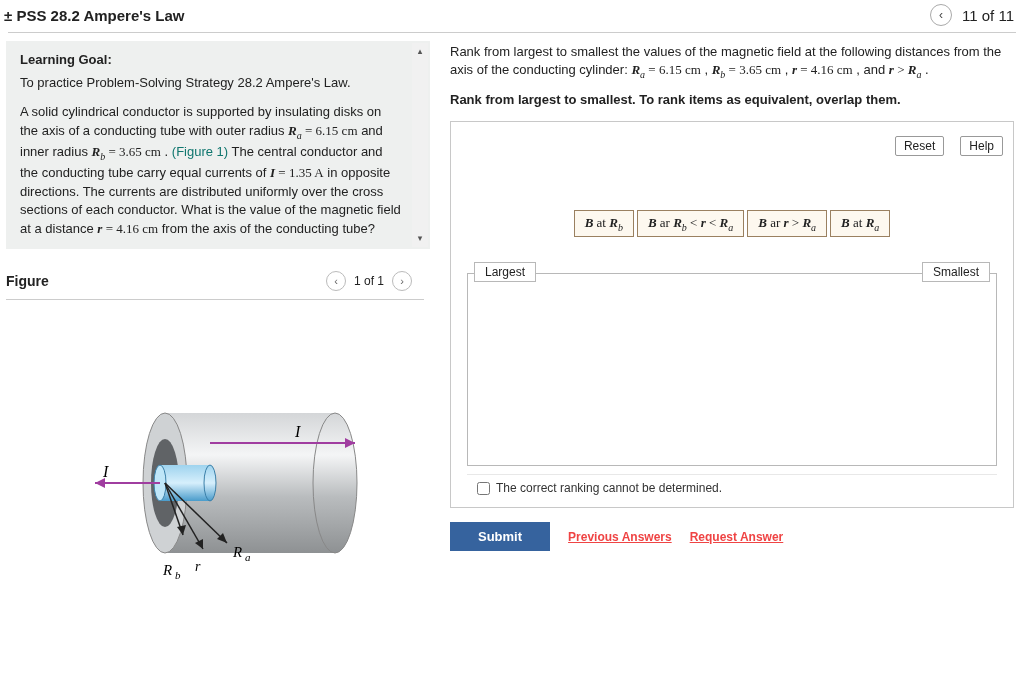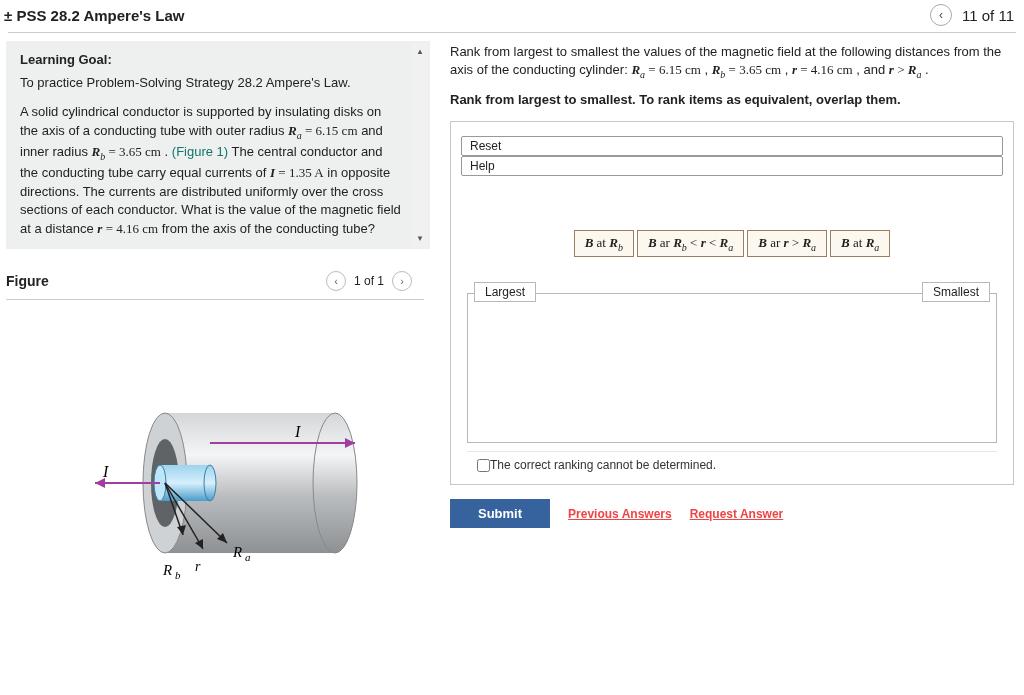--- a/index.html
+++ b/index.html
@@ -22,29 +22,29 @@
   .scroll .arrow { font-size:9px; color:#555; padding:2px 0; cursor:pointer;}
   .fig-link { color: #0f766e; }
   .fig-head { display:flex; align-items:center; justify-content:space-between; padding: 0 18px 0 6px; margin: 10px 0 4px 0;}
   .fig-head-title { font-weight: bold; font-size: 14px; }
   .fig-nav { display:flex; align-items:center; gap:8px; }
   hr.fig { border:none; border-top:1px solid #ccc; margin: 4px 6px 0 6px;}
   .fig-body { flex:1; display:flex; align-items:center; justify-content:center; padding:20px 10px;}
   .question { font-size: 13px; line-height: 1.4; margin-bottom: 10px; padding-right: 6px;}
   .instr { font-weight: bold; font-size: 13px; margin-bottom: 14px; }
   .rank-panel { border: 1px solid #c8c8c8; background: #fff; padding: 14px 10px 10px 10px; margin-right: 4px;}
-  .rank-tools { display:flex; justify-content:flex-end; gap:0; margin-bottom: 54px; flex-direction: column;}
+  .rank-tools { display:flex; justify-content:flex-end; gap:16px; margin-bottom: 54px;}
   .tool-btn { border: 1px solid #999; padding: 2px 8px; font-size: 12px; background: #fff; cursor:pointer; border-radius:2px;}
   .chips { display:flex; justify-content:center; gap:3px; margin-bottom: 36px; }
   .chip { border: 1px solid #9a8060; background: #fdf8ef; padding: 4px 10px; font-size: 13px; cursor: grab; white-space: nowrap; font-family: 'Times New Roman', serif;}
-  .drop-area { position: relative; border: 1px solid #b8b8b8; height: 150px; margin: 0 6px 8px 6px; background: #fff; }
+  .drop-area { position: relative; border: 1px solid #b8b8b8; height: 193px; margin: 0 6px 8px 6px; background: #fff; }
   .drop-label { position: absolute; top: -12px; background:#fff; border:1px solid #b8b8b8; padding:2px 10px; font-size:12px; }
   .drop-label.l { left: 6px; }
   .drop-label.r { right: 6px; }
-  .cannot { display:flex; align-items:center; font-size:12px; padding: 6px 0 2px 10px; border-top:1px solid #e8e8e8; margin: 0 6px; color:#333;}
+  .cannot { display:flex; align-items:center; gap:6px; font-size:12px; padding: 6px 0 2px 10px; border-top:1px solid #e8e8e8; margin: 0 6px; color:#333;}
   .submit-row { display:flex; align-items:center; gap:18px; margin-top:14px; }
   .submit-btn { background:#36639e; color:#fff; border:none; padding:7px 28px; font-size:13px; font-weight:bold; cursor:pointer;}
   .link { color:#ef4444; text-decoration:underline; font-size:12px; font-weight:bold; cursor:pointer;}
   .serif-i { font-family:'Times New Roman',serif; font-style:italic; font-weight:bold;}
   .serif { font-family:'Times New Roman',serif; }
   sub { font-size: 10px; font-style: italic;}
 </style>
 </head>
 <body>
 

